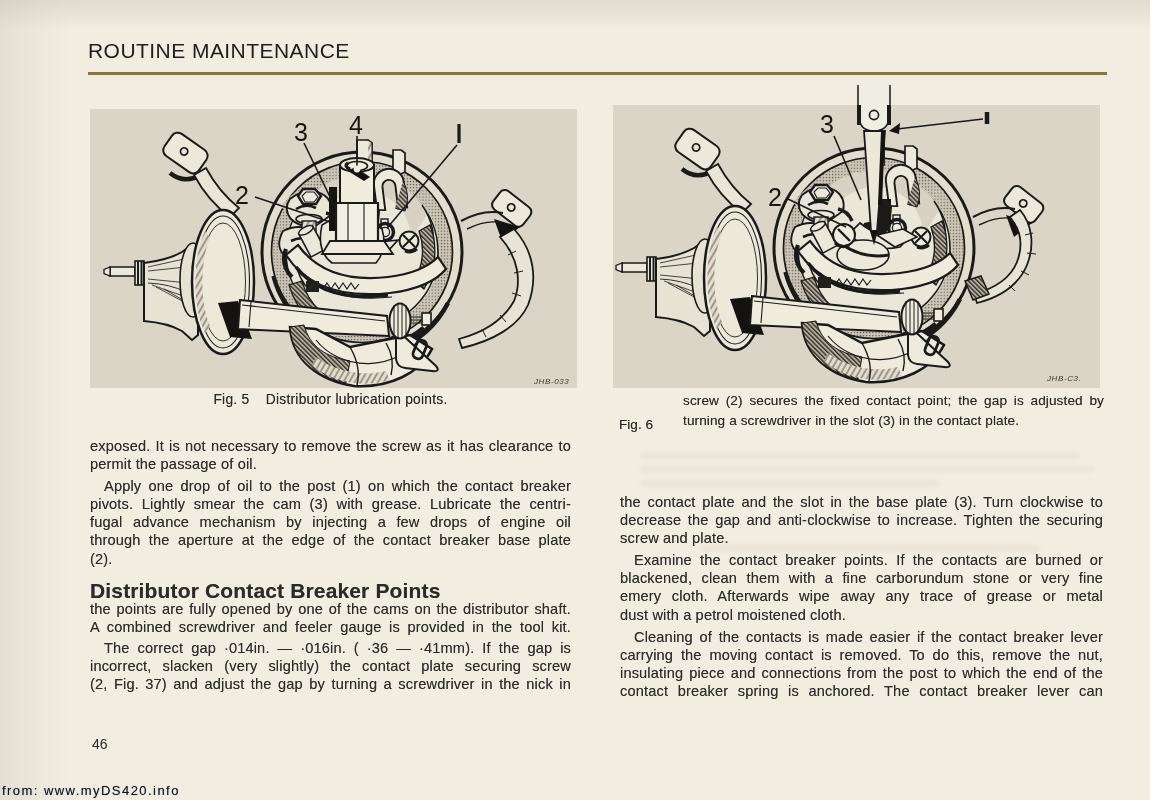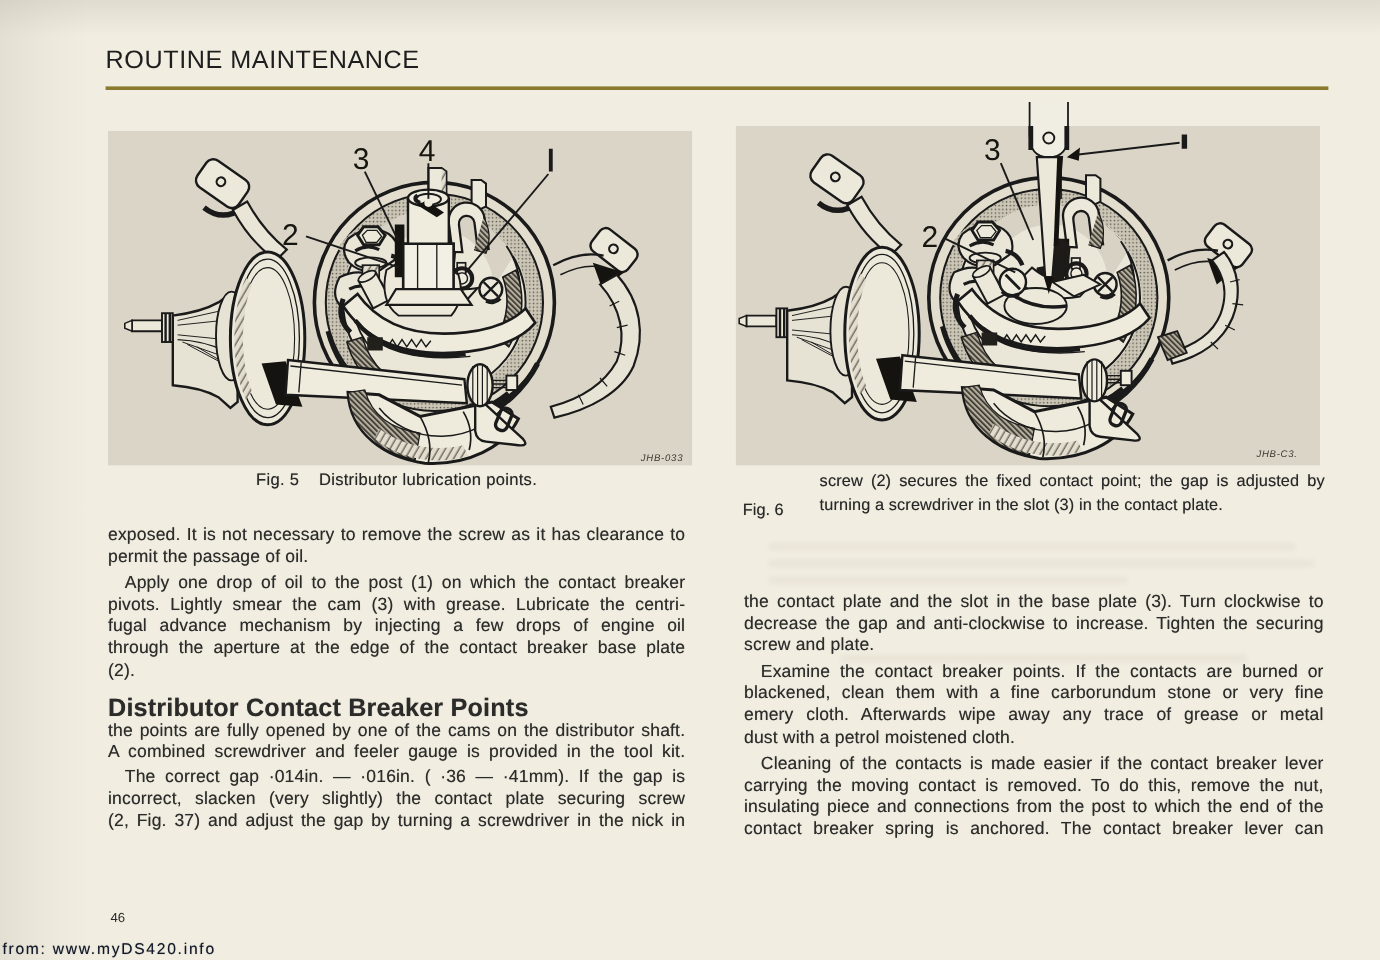--- a/index.html
+++ b/index.html
@@ -19,21 +19,21 @@
   #cap6f{left:619px;top:391px;font-size:13.6px;color:#272727;line-height:19.6px;text-shadow:0 0 0.6px rgba(45,45,42,0.5);margin-top:24px;}
   #cap6{left:683px;top:391px;width:421px;font-size:13.6px;color:#272727;line-height:19.6px;letter-spacing:0.1px;text-shadow:0 0 0.6px rgba(45,45,42,0.5);}
   .jl{text-align:justify;text-align-last:justify;}
   .col{font-size:14.6px;color:#2b2b29;letter-spacing:0.15px;text-shadow:0 0 0.6px rgba(45,45,42,0.55);}
   .col div{line-height:18.1px;height:18.1px;white-space:nowrap;}
   .col div.j{white-space:normal;text-align:justify;text-align-last:justify;}
   #lcol{left:90px;top:437px;width:481px;}
   #rcol{left:620px;top:493px;width:483px;}
   .ind{text-indent:14px;}
   .head{font-weight:bold;font-size:21px;}
-  #pageno{left:92px;top:757px;font-size:11px;color:#2a2a2a;line-height:17px;}
+  #pageno{left:92px;top:736px;font-size:14px;color:#2a2a2a;line-height:17px;}
   #credit{left:2px;top:784px;font-size:13px;color:#0f172a;line-height:13px;letter-spacing:1.45px;text-shadow:0 0 0.8px rgba(70,70,64,0.65);}
   .ghost{position:absolute;background:#ddd8c5;filter:blur(1.6px);opacity:0.34;height:7px;border-radius:3px;}
 </style>
 </head>
 <body>
 <div id="shade-top"></div>
 <div class="abs" id="title">ROUTINE MAINTENANCE</div>
 <div class="abs" id="rule"></div>
 
 <div class="abs" id="fig5" style="left:90px;top:109px;width:487px;height:279px;">

